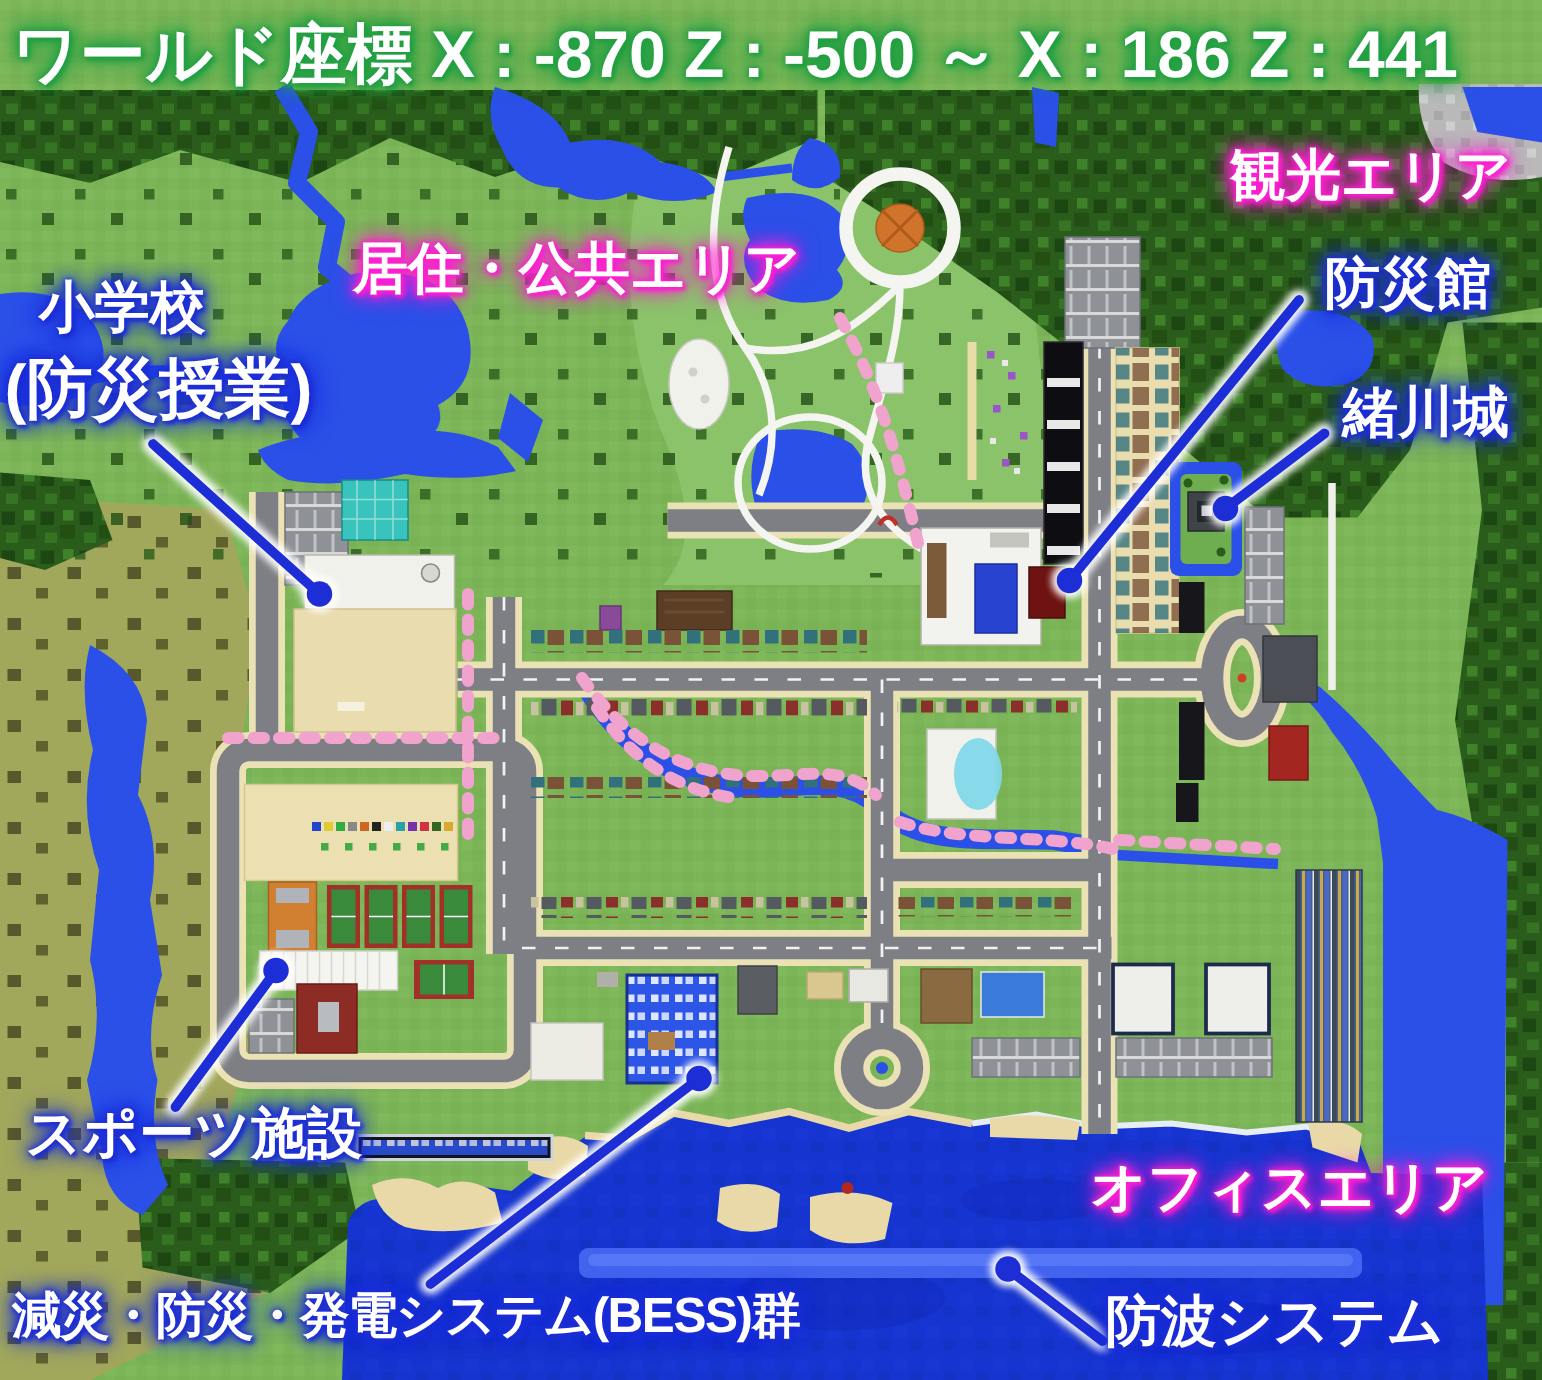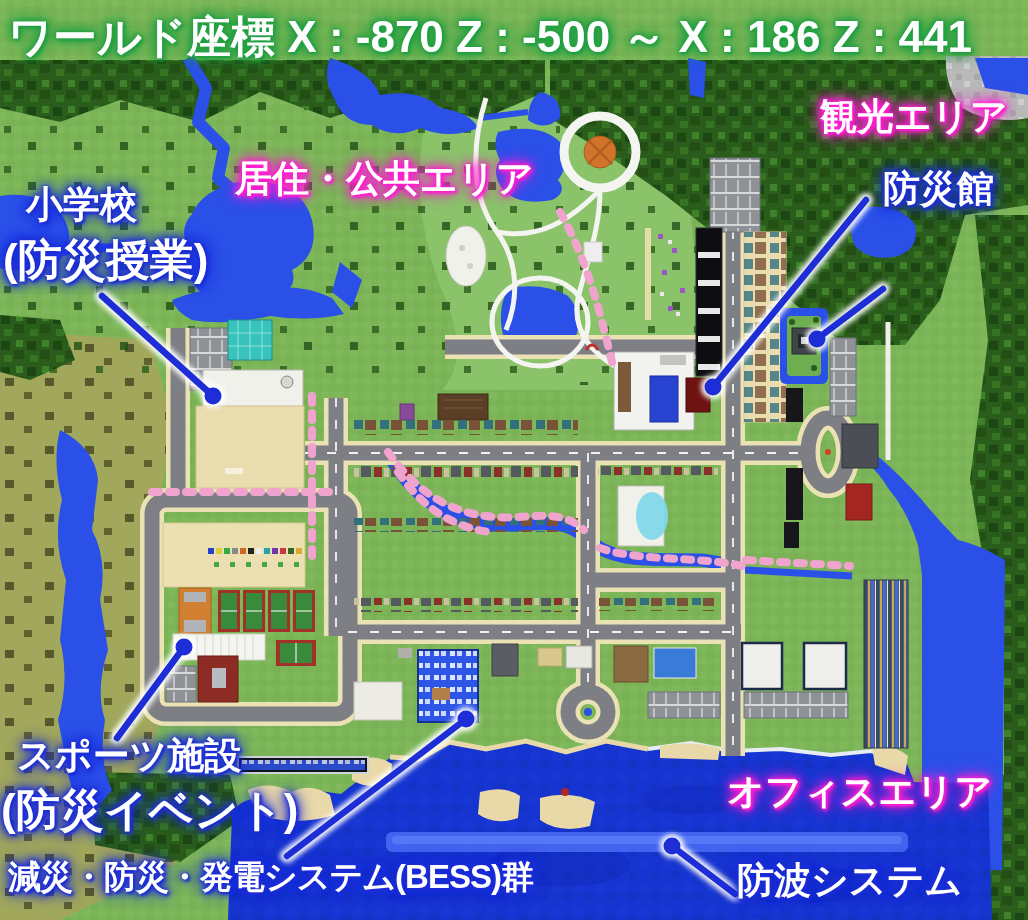--- a/index.html
+++ b/index.html
@@ -405,20 +405,20 @@
 <div class="map-label lbl-title" style="left:8px;top:14px">ワールド座標 X : -870  Z : -500 ～ X : 186 Z : 441</div>
 
 <div class="map-label lbl-area" style="left:820px;top:98px">観光エリア</div>
 <div class="map-label lbl-area" style="left:727px;top:773px">オフィスエリア</div>
 <div class="map-label lbl-area" style="left:235px;top:160px">居住・公共エリア</div>
 
 <div class="map-label lbl-fac" style="left:26px;top:186px">小学校</div>
 <div class="map-label lbl-fac sub" style="left:3px;top:237px">(防災授業)</div>
 
 <div class="map-label lbl-fac" style="left:883px;top:170px">防災館</div>
+<div class="map-label lbl-fac" style="left:895px;top:256px">緒川城</div>
 
 <div class="map-label lbl-fac" style="left:17px;top:737px">スポーツ施設</div>
-<div class="map-label lbl-fac sub" style="left:1px;top:787px">(防災イベント)</div>
 
 <div class="map-label lbl-fac lbl-bess" style="left:8px;top:860px">減災・防災・発電システム(BESS)群</div>
 <div class="map-label lbl-fac" style="left:737px;top:862px">防波システム</div>
 
 </div>
 
 </body></html>

